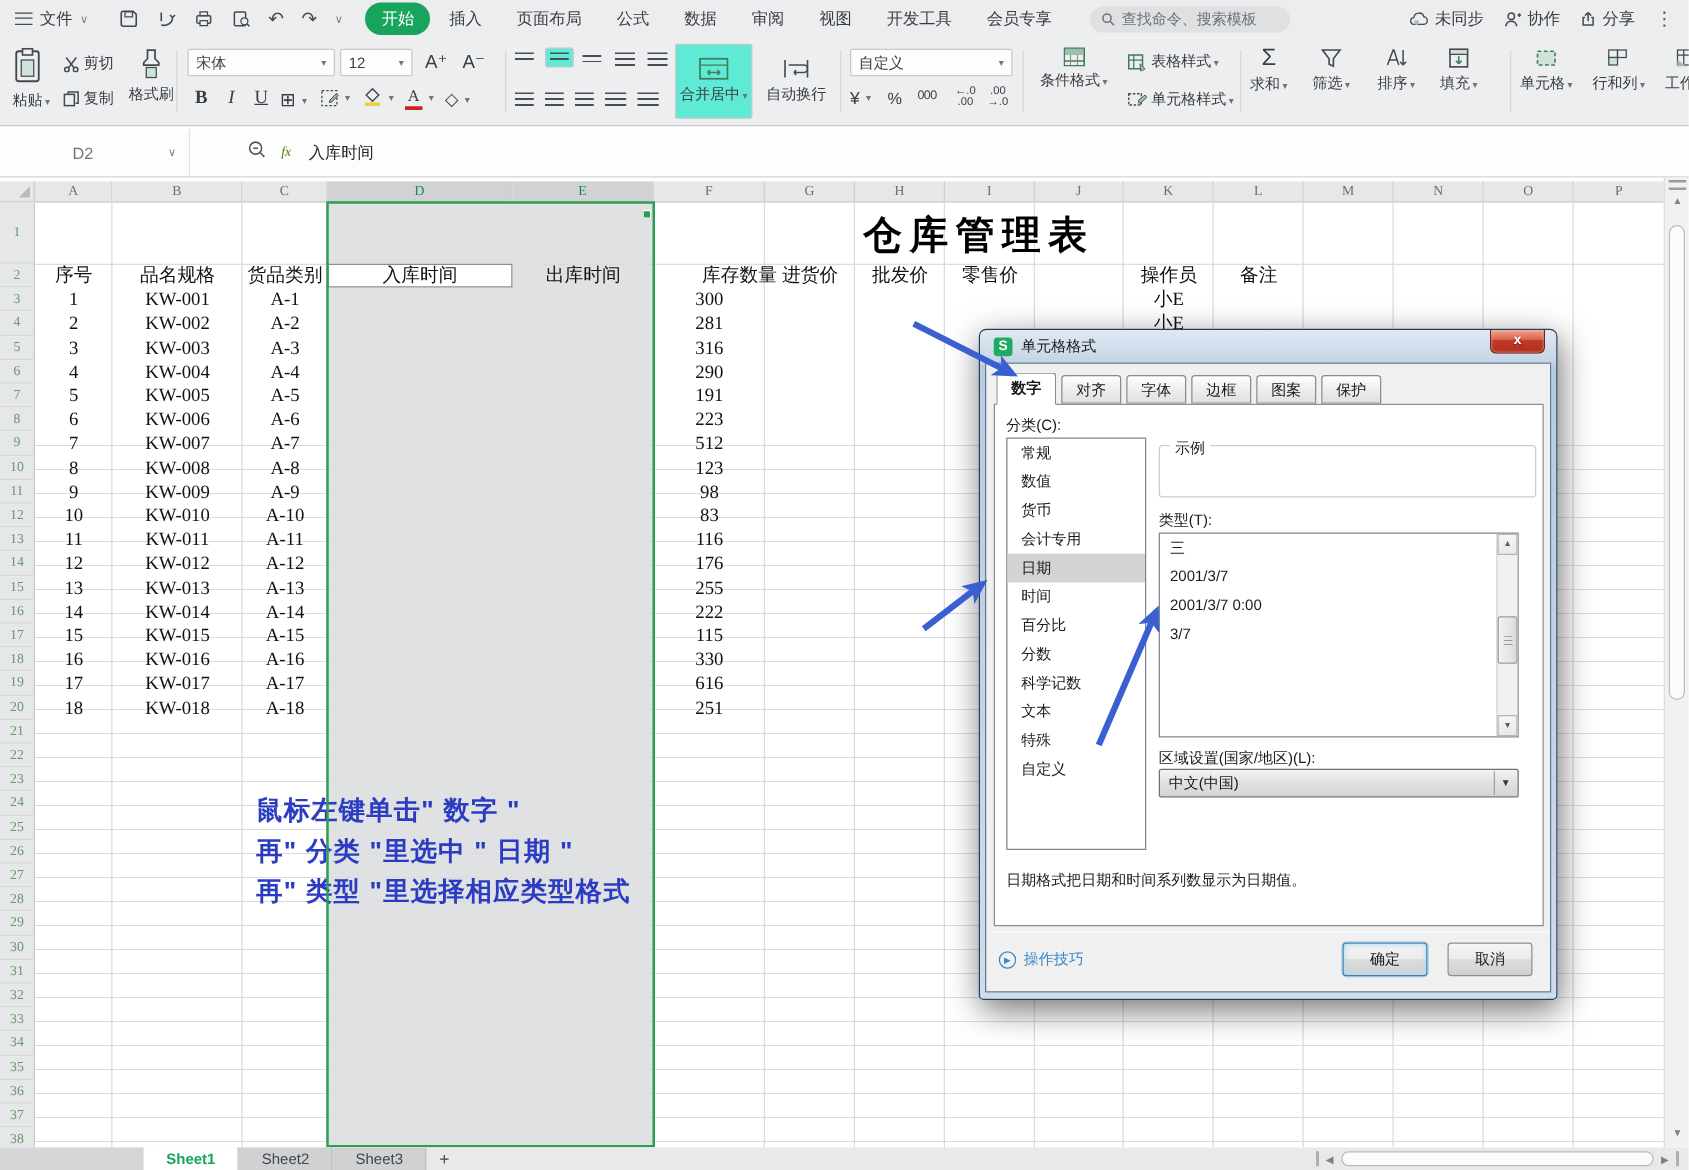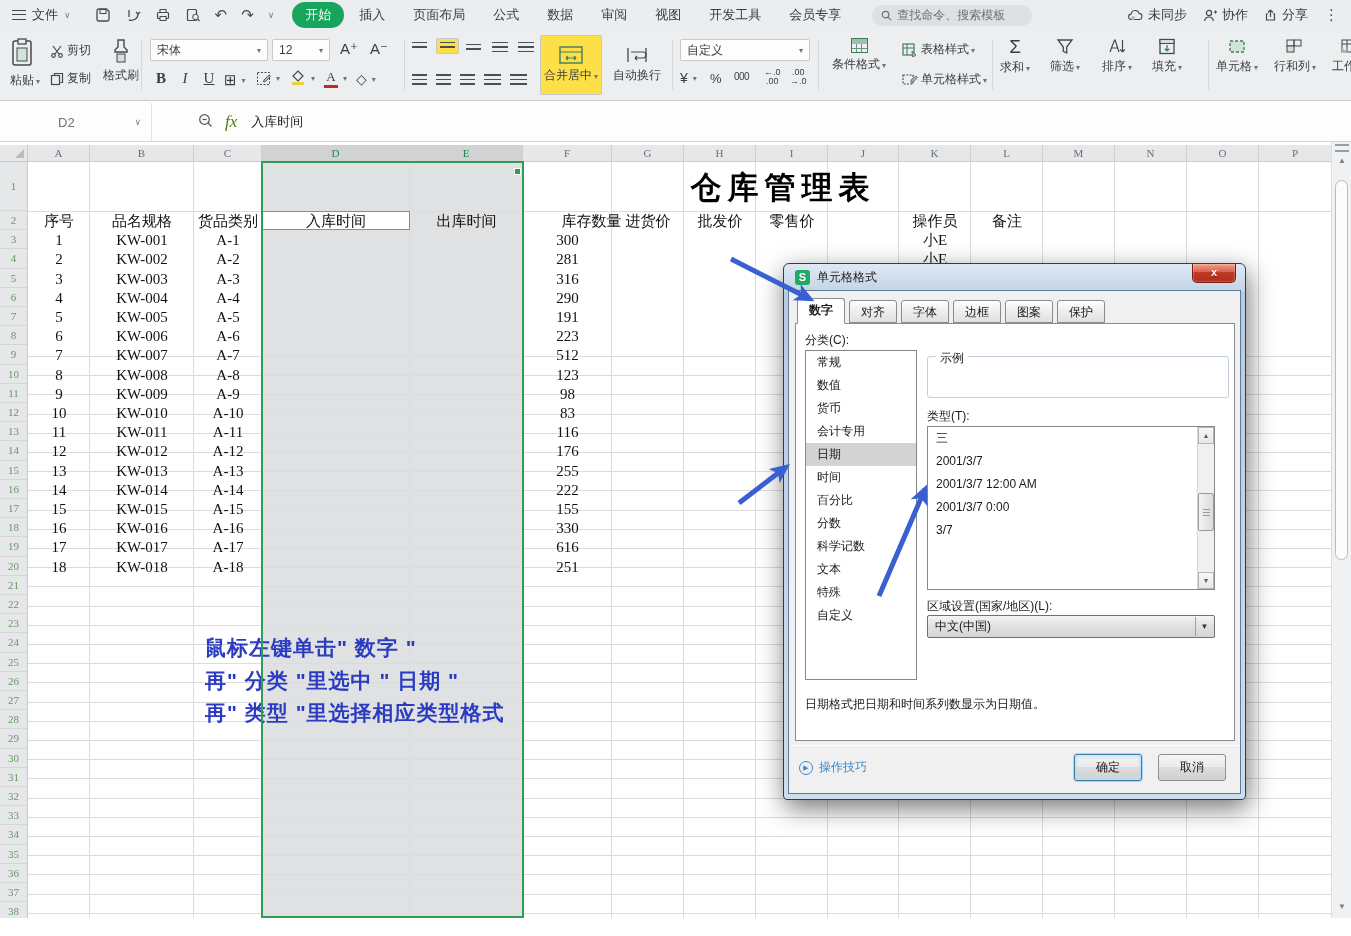--- a/index.html
+++ b/index.html
@@ -27,32 +27,32 @@
   
   #ribbon { left:0; top:30px; width:1351px; height:71px; background:#eceef0; border-bottom:1px solid #c9cbcd; font-size:12px; color:#3b3e41; }
   .rgroup { position:absolute; top:0; height:70px; }
   .rdivider { position:absolute; top:10px; width:1px; height:50px; background:#d6d8da; }
   .rlabel { font-size:12px; color:#3b3e41; white-space:nowrap; }
   .dd { font-size:8px; color:#707478; margin-left:2px; }
   .sel { background:#fdfdfd; border:1px solid #c7c9cb; border-radius:2px; display:flex; align-items:center; justify-content:space-between; padding:0 6px; height:22px; }
   .biu { font-family:"Liberation Serif",serif; font-size:15px; width:22px; text-align:center; }
   .lines-ic { width:15px; height:11px; background:repeating-linear-gradient(to bottom,#4a4e52 0 1.5px,transparent 1.5px 4.5px); }
   .tbtn { display:inline-flex; align-items:center; gap:3px; }
-  .hl { background:#fde047; border:1px solid #c6c8ca; border-radius:2px; }
+  .hl { background:#5eead4; border:1px solid #c6c8ca; border-radius:2px; }
   .gridic { width:17px; height:15px; border:1.4px solid #3f7d5a; background:
      linear-gradient(#9dbfae 0 0) 0 0/100% 5px no-repeat,
      repeating-linear-gradient(to right,transparent 0 4.2px,#6f937f 4.2px 5.2px),
      repeating-linear-gradient(to bottom,transparent 0 4.2px,#6f937f 4.2px 5.2px); }
   .stack { display:flex; flex-direction:column; align-items:center; gap:3px; }
 
   
   #fbar { left:0; top:103px; width:1351px; height:39px; background:#fdfdfe; border-bottom:1px solid #d2d4d6; display:flex; align-items:center; }
   #namebox { width:152px; height:100%; border-right:1px solid #e0e2e4; display:flex; align-items:center; }
   #nameval { margin-left:58px; font-size:13px; color:#737373; flex:1; }
-  .fx { font-family:"Liberation Serif",serif; font-style:italic; font-size:17px; color:#4d7c0f; }
+  .fx { font-family:"Liberation Serif",serif; font-style:italic; font-size:11px; color:#4d7c0f; }
   #fval { margin-left:14px; font-size:13px; color:#222; }
 
   
   #grid { left:0; top:145px; width:1331px; height:773px; background:#fff; overflow:hidden; }
   .colhdr { position:absolute; top:0; height:17px; background:#e6e7e9; border-right:1px solid #cdcfd1; border-bottom:1px solid #c9cbcd; color:#6b6f73; font-size:11px; text-align:center; line-height:16px; font-family:"Liberation Serif",serif; }
   .colhdr.selcol { background:#d0d2d4; color:#1f8a4d; }
   .rowhdr { position:absolute; left:0; width:28px; background:#e6e7e9; border-right:1px solid #c9cbcd; border-bottom:1px solid #d4d6d8; color:#679867; font-size:11px; text-align:center; font-family:"Liberation Serif",serif; }
   #corner { position:absolute; left:0; top:0; width:28px; height:17px; background:#e6e7e9; border-right:1px solid #c9cbcd; border-bottom:1px solid #c9cbcd; }
   #corner::after { content:""; position:absolute; right:3px; bottom:3px; border-left:9px solid transparent; border-bottom:9px solid #b8babc; }
   .vline { position:absolute; top:17px; width:1px; background:#dadcde; }
@@ -578,21 +578,21 @@
         <div class="ctext" style="left: 90px; width: 104px; top: 316.6px; line-height: 18.2px;">KW-013</div>
         <div class="ctext" style="left: 194px; width: 68px; top: 316.6px; line-height: 18.2px;">A-13</div>
         <div class="ctext" style="left: 523px; width: 89px; top: 316.6px; line-height: 18.2px;">255</div>
         <div class="ctext" style="left: 28px; width: 62px; top: 335.8px; line-height: 18.2px;">14</div>
         <div class="ctext" style="left: 90px; width: 104px; top: 335.8px; line-height: 18.2px;">KW-014</div>
         <div class="ctext" style="left: 194px; width: 68px; top: 335.8px; line-height: 18.2px;">A-14</div>
         <div class="ctext" style="left: 523px; width: 89px; top: 335.8px; line-height: 18.2px;">222</div>
         <div class="ctext" style="left: 28px; width: 62px; top: 355px; line-height: 18.2px;">15</div>
         <div class="ctext" style="left: 90px; width: 104px; top: 355px; line-height: 18.2px;">KW-015</div>
         <div class="ctext" style="left: 194px; width: 68px; top: 355px; line-height: 18.2px;">A-15</div>
-        <div class="ctext" style="left: 523px; width: 89px; top: 355px; line-height: 18.2px;">155</div>
+        <div class="ctext" style="left: 523px; width: 89px; top: 355px; line-height: 18.2px;">115</div>
         <div class="ctext" style="left: 28px; width: 62px; top: 374.2px; line-height: 18.2px;">16</div>
         <div class="ctext" style="left: 90px; width: 104px; top: 374.2px; line-height: 18.2px;">KW-016</div>
         <div class="ctext" style="left: 194px; width: 68px; top: 374.2px; line-height: 18.2px;">A-16</div>
         <div class="ctext" style="left: 523px; width: 89px; top: 374.2px; line-height: 18.2px;">330</div>
         <div class="ctext" style="left: 28px; width: 62px; top: 393.4px; line-height: 18.2px;">17</div>
         <div class="ctext" style="left: 90px; width: 104px; top: 393.4px; line-height: 18.2px;">KW-017</div>
         <div class="ctext" style="left: 194px; width: 68px; top: 393.4px; line-height: 18.2px;">A-17</div>
         <div class="ctext" style="left: 523px; width: 89px; top: 393.4px; line-height: 18.2px;">616</div>
         <div class="ctext" style="left: 28px; width: 62px; top: 412.6px; line-height: 18.2px;">18</div>
         <div class="ctext" style="left: 90px; width: 104px; top: 412.6px; line-height: 18.2px;">KW-018</div>
@@ -609,20 +609,36 @@
     <div id="selhandle" style="left: 514px; top: 23px;"></div>
   </div>
 
   <div id="vscroll" class="abs">
     <div id="vsplit"></div>
     <div class="sarrow" style="top:14px">▲</div>
     <div id="vthumb"></div>
     <div class="sarrow" style="top:760px">▼</div>
   </div>
 
+  <div id="tabbar" class="abs">
+    <div id="tab-left"></div>
+    <div id="stabs" style="display:flex">
+        <div class="stab active">Sheet1</div>
+        <div class="stab">Sheet2</div>
+        <div class="stab">Sheet3</div>
+      </div>
+    <div id="addsheet">+</div>
+    <div id="hscroll">
+      <div class="hsplit"></div>
+      <span style="font-size:8px">◀</span>
+      <div id="hthumb"></div>
+      <span style="font-size:8px">▶</span>
+      <div class="hsplit"></div>
+    </div>
+  </div>
 
   <div id="dialog" class="abs">
     <div id="dlg-titlebar">
       <span id="dlg-icon">S</span>
       <span>单元格格式</span>
       <span id="dlg-close">x</span>
     </div>
     <div id="dlg-body">
       <div id="dtabs">
           <div class="dtab active" style="left: 8px;">数字</div>
@@ -648,21 +664,20 @@
             <div class="cat-item">特殊</div>
             <div class="cat-item">自定义</div>
           </div>
         <div id="example-box"></div>
         <div id="example-label">示例</div>
         <div id="type-label">类型(T):</div>
         <div id="type-list">
           <div id="type-items">
               <div class="type-item">三</div>
               <div class="type-item">2001/3/7</div>
-              <div class="type-item">2001/3/7 12:00 AM</div>
               <div class="type-item">2001/3/7 0:00</div>
               <div class="type-item">3/7</div>
             </div>
           <div id="type-scroll">
             <div class="tsbtn" style="top:0">▲</div>
             <div id="ts-thumb"></div>
             <div class="tsbtn" style="bottom:0">▼</div>
           </div>
         </div>
         <div id="locale-label">区域设置(国家/地区)(L):</div>

